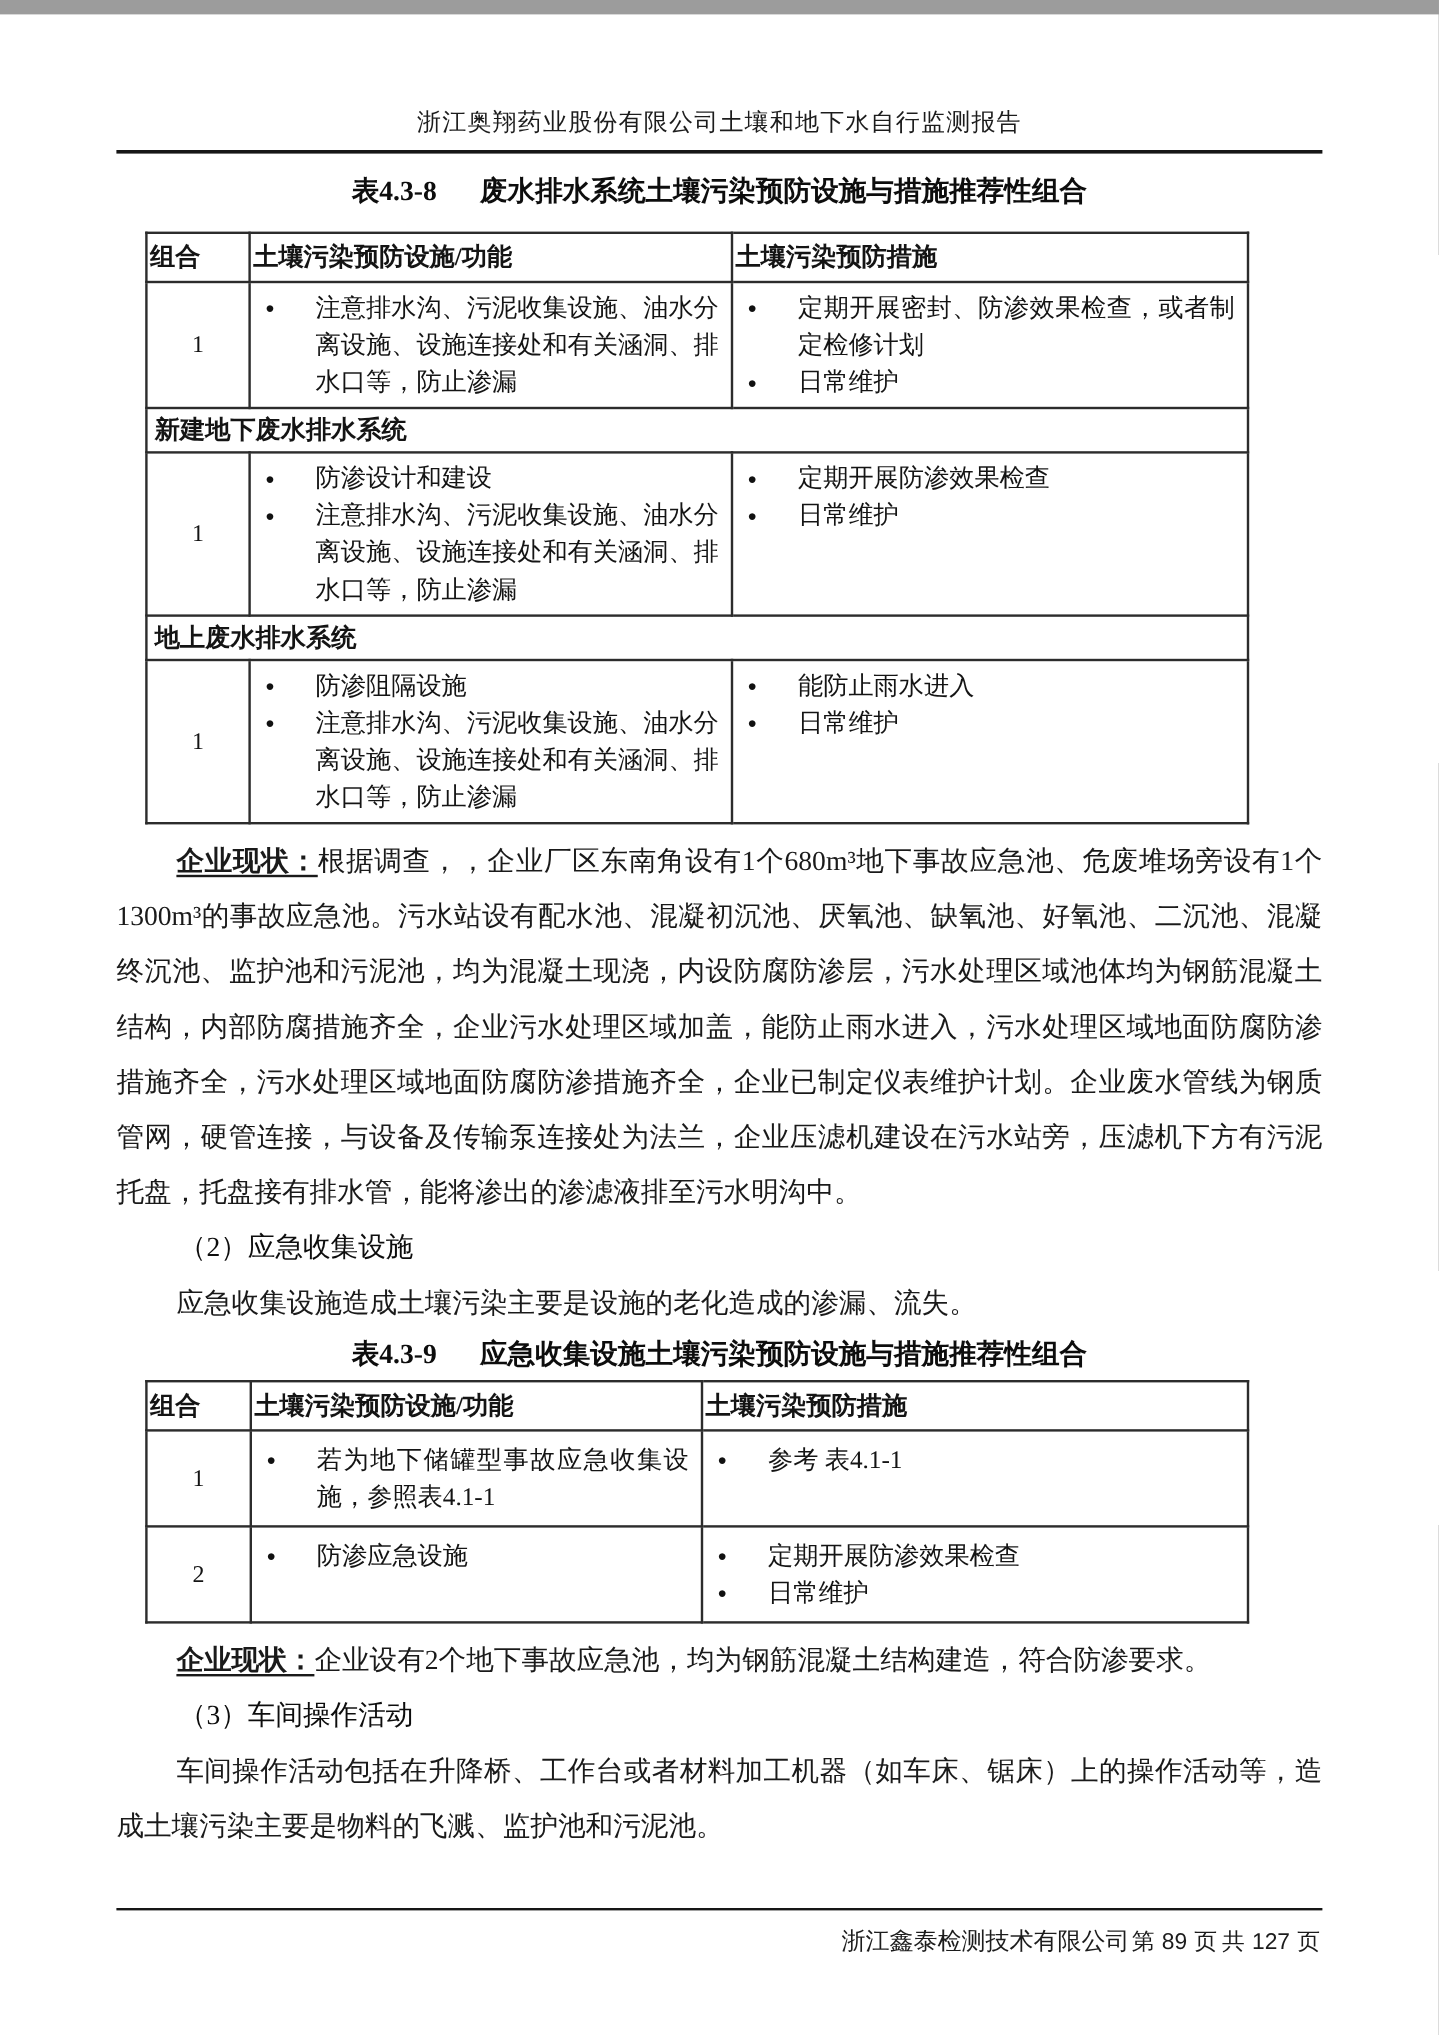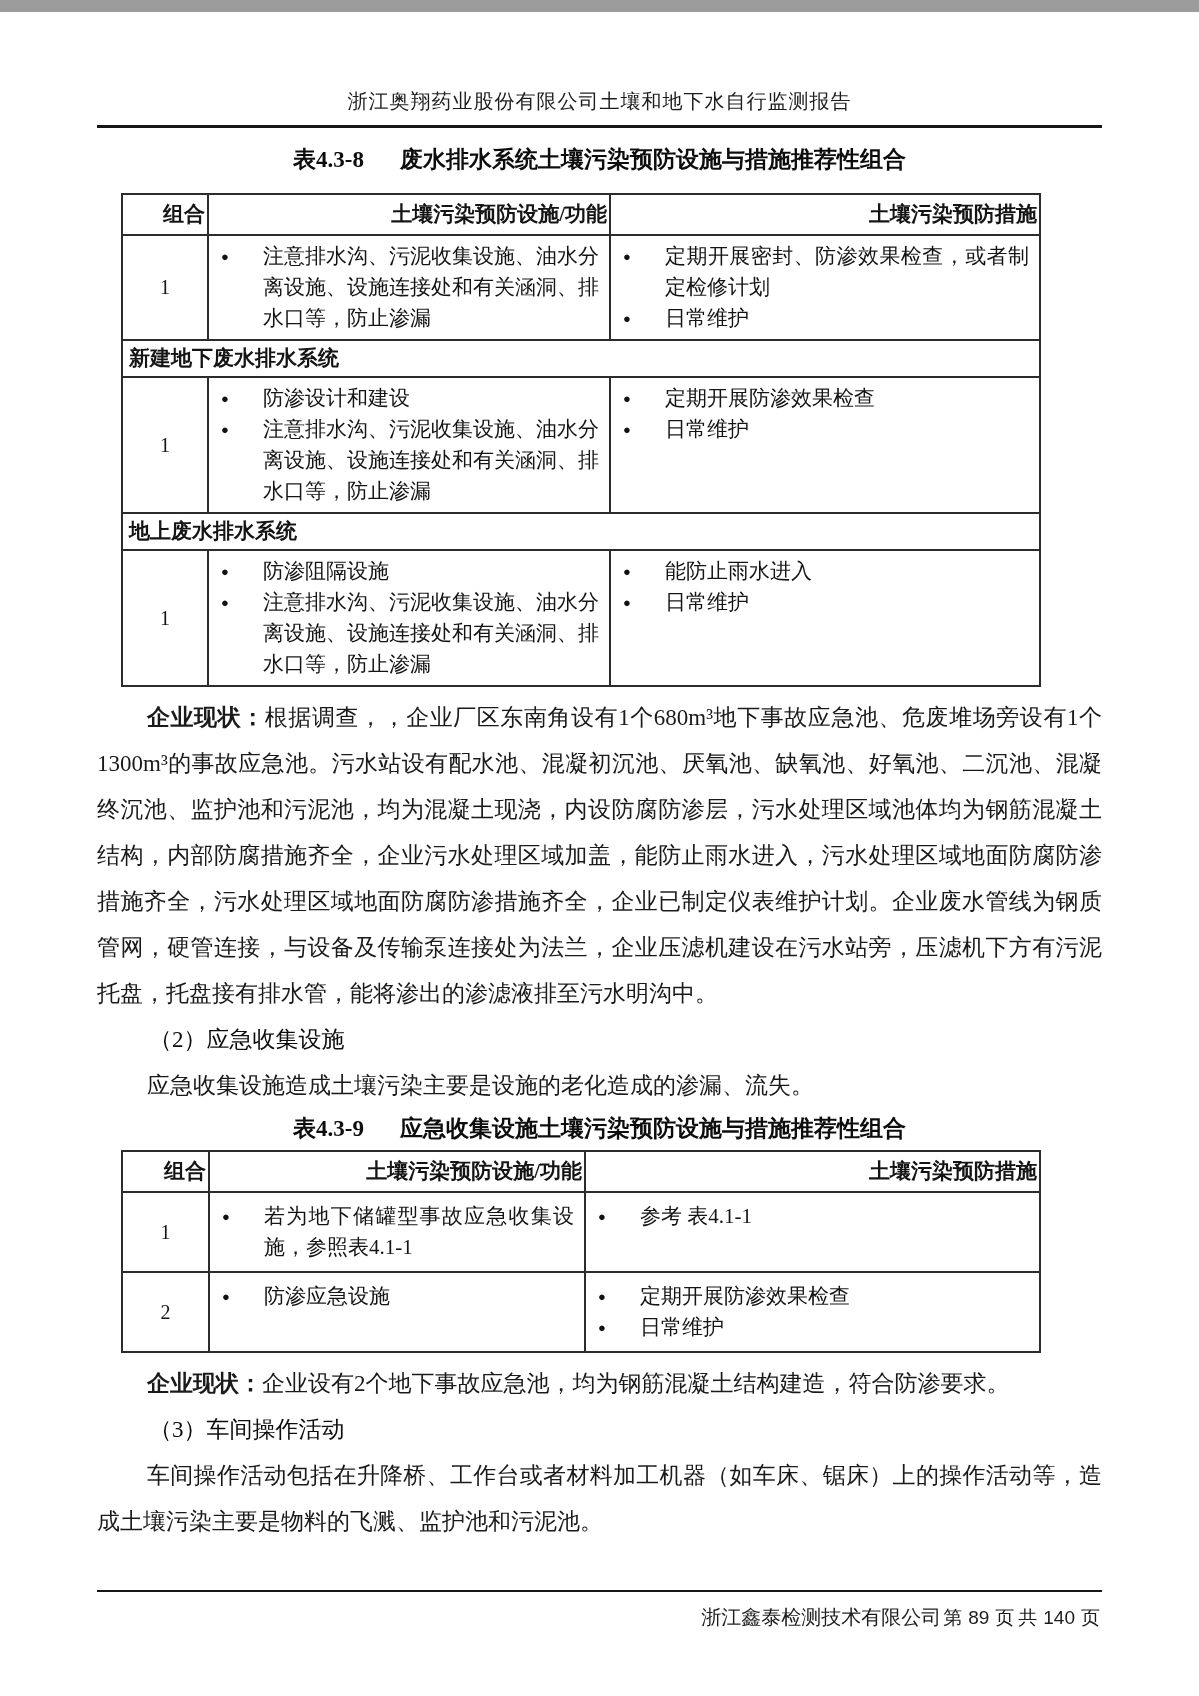--- a/index.html
+++ b/index.html
@@ -16,35 +16,35 @@
   .doc-header-title { font-size:20px; letter-spacing:1px; color:#1c1c1c; }
   
   .content { margin:0 97px; }
   .caption { text-align:center; font-weight:bold; font-size:23px; margin-top:16px; color:#0d0d0d; }
   .caption .cap-num { margin-right:36px; }
   .caption.second { margin-top:4px; margin-bottom:6px; }
   
   table.rep { border-collapse:collapse; table-layout:fixed;
     margin-left:24px; width:918px; margin-top:18px; }
   table.rep td { border:2px solid #2c2c2c; vertical-align:top; font-size:21px; line-height:31px; }
-  table.rep tr.thead td { font-weight:bold; text-align:right; vertical-align:middle;
+  table.rep tr.thead td { font-weight:bold; text-align:left; vertical-align:middle;
     height:26px; font-size:21px; padding:4px 2px; }
   table.rep tr.section td { font-weight:bold; text-align:left; padding:2px 6px;
     height:34px; vertical-align:middle; font-size:21px; }
   table.rep td.combo { text-align:center; vertical-align:middle; font-size:20px; }
   table.rep td.cellpad { padding:5px 4px 5px 0; }
   table.t2 td.cellpad { padding:8px 4px 8px 0; }
   .li { display:flex; align-items:flex-start; }
   .li .bullet { flex:0 0 auto; width:16px; font-size:13px; line-height:31px;
     margin-left:12px; margin-right:26px; color:#111; }
   .li .li-text { flex:1 1 auto; text-align:justify; padding-right:6px; }
   
   .body-para { font-size:23px; line-height:46px; text-align:justify; color:#1a1a1a; }
   .para1 { margin-top:8px; }
-  .status-label { font-weight:bold; text-underline-offset:4px; }
+  .status-label { font-weight:bold; text-decoration:underline; text-underline-offset:4px; }
   .indented { text-indent:50px; }
   .heading { font-size:23px; line-height:46px; font-weight:normal; text-indent:52px; color:#0d0d0d; }
   .status2 { margin-top:8px; }
   
   .doc-footer { position:absolute; left:97px; right:97px; top:1578px;
     border-top:2.5px solid #161616; padding-top:12px;
     display:flex; justify-content:flex-end; align-items:baseline; }
   .footer-company { font-size:20px; color:#1c1c1c; }
   .footer-pageinfo { font-size:19px; color:#1c1c1c; }
   .footer-pageinfo .num { font-family:Liberation Sans, sans-serif; font-size:19px; padding:0 4px; }
@@ -216,16 +216,16 @@
     <p class="body-para status2"><span class="status-label" style="margin-left:50px">企业现状：</span><span>企业设有2个地下事故应急池，均为钢筋混凝土结构建造，符合防渗要求。</span></p>
 
     <p class="heading">（3）车间操作活动</p>
 
     <p class="body-para indented">车间操作活动包括在升降桥、工作台或者材料加工机器（如车床、锯床）上的操作活动等，造成土壤污染主要是物料的飞溅、监护池和污泥池。</p>
 
   </div>
 
   <div class="doc-footer">
     <span class="footer-company">浙江鑫泰检测技术有限公司</span>
-    <span class="footer-pageinfo"><span class="zh">第</span><span class="num">89</span><span class="zh">页</span><span class="zh">共</span><span class="num">140</span><span class="zh">页</span></span>
+    <span class="footer-pageinfo"><span class="zh">第</span><span class="num">89</span><span class="zh">页</span><span class="zh">共</span><span class="num">127</span><span class="zh">页</span></span>
   </div>
 
 </div>
 
 </body></html>

